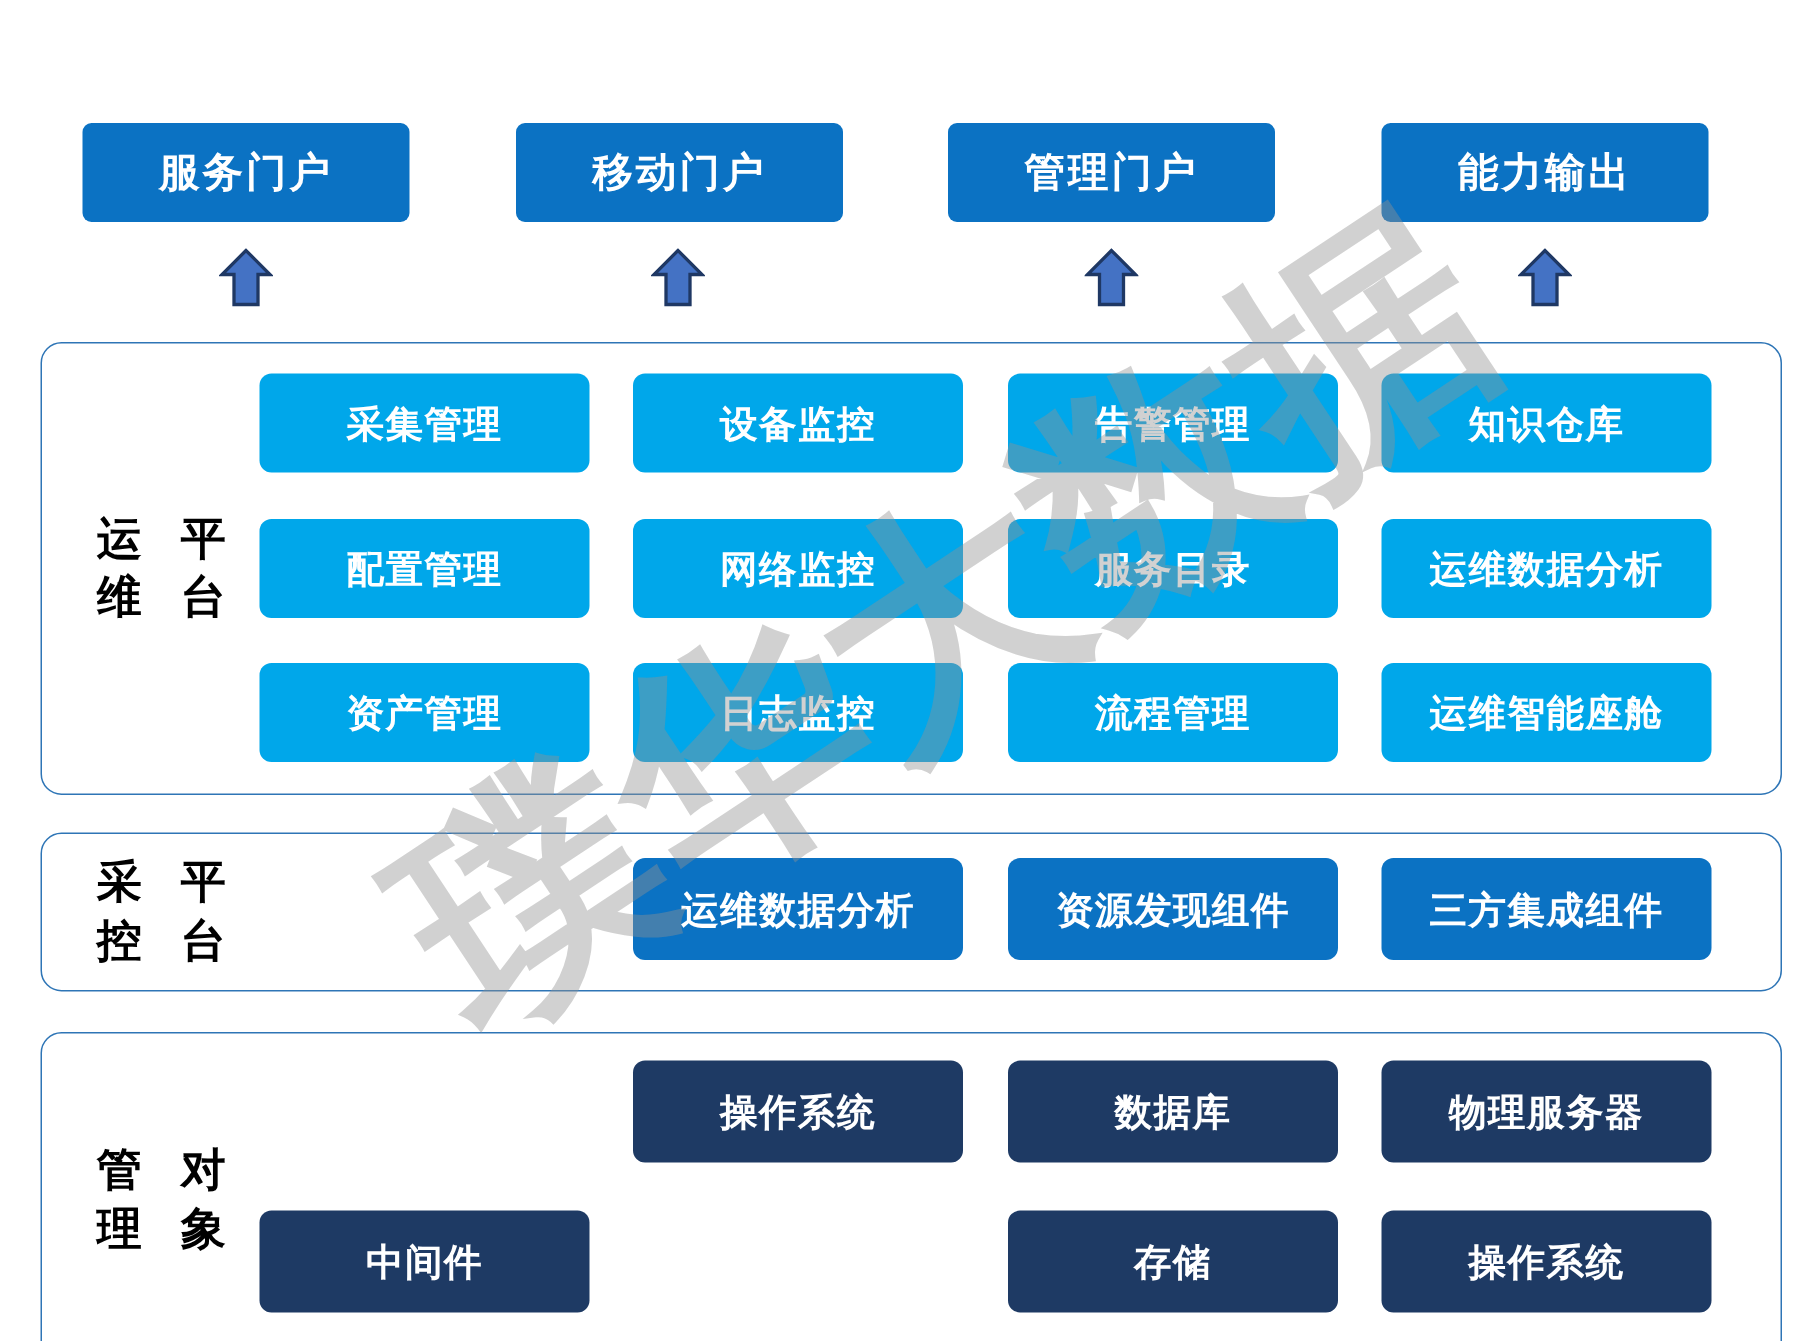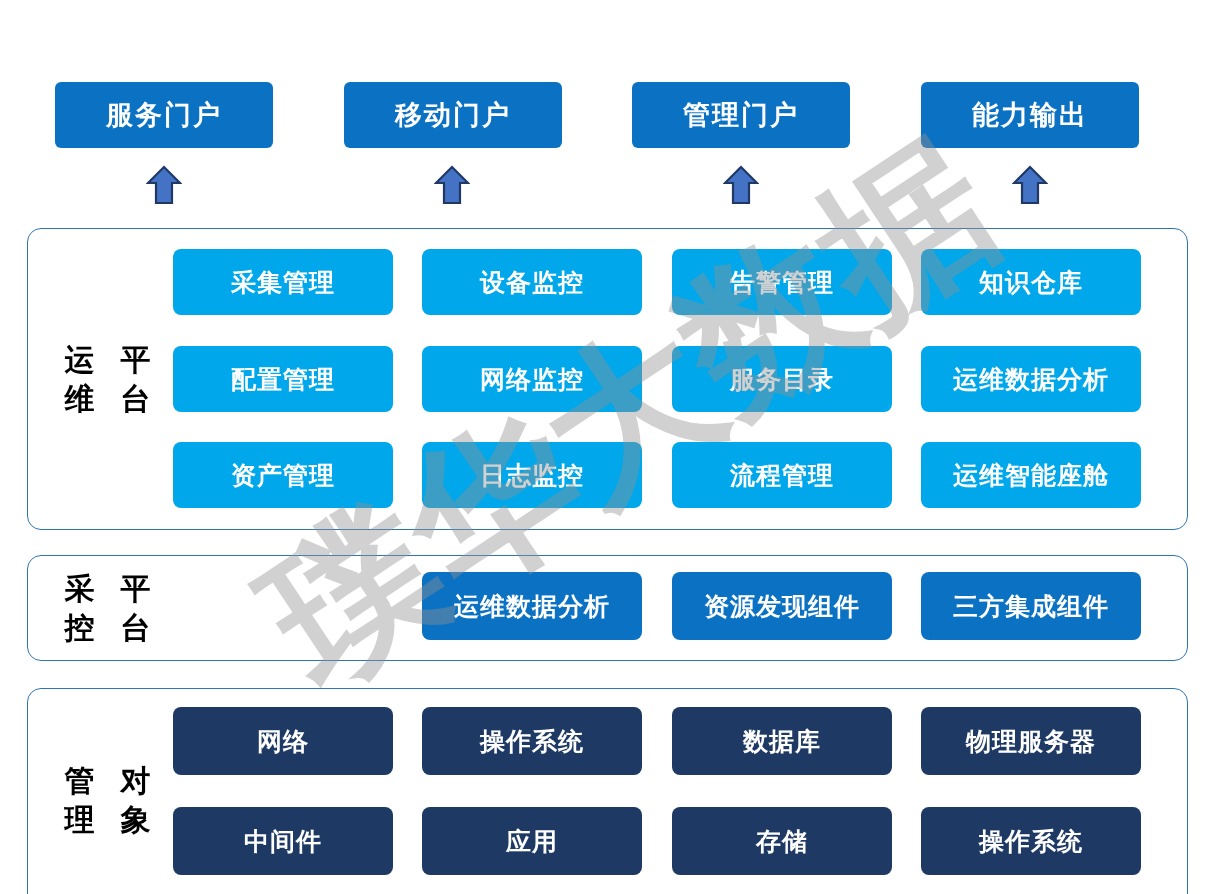--- a/index.html
+++ b/index.html
@@ -114,24 +114,22 @@
     <div class="box r1 c2">运维数据分析</div>
     <div class="box r1 c3">资源发现组件</div>
     <div class="box r1 c4">三方集成组件</div>
   </div>
 
   <div class="section s3">
     <div class="sec-label">
       <span>管理</span>
       <span>对象</span>
     </div>
-    <div class="box r1 c1">网络</div>
     <div class="box r1 c2">操作系统</div>
     <div class="box r1 c4">物理服务器</div>
     <div class="box r1 c3">数据库</div>
     <div class="box r2 c1">中间件</div>
-    <div class="box r2 c2">应用</div>
     <div class="box r2 c3">存储</div>
     <div class="box r2 c4">操作系统</div>
   </div>
 
   <div class="watermark">璞华大数据</div>
 </div>
 
 </body></html>

